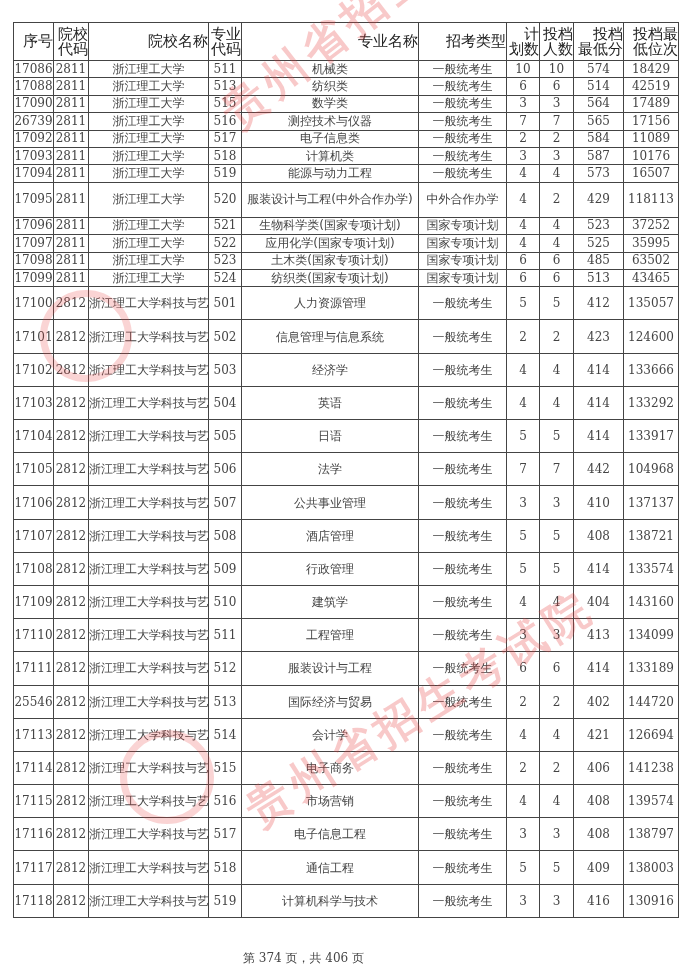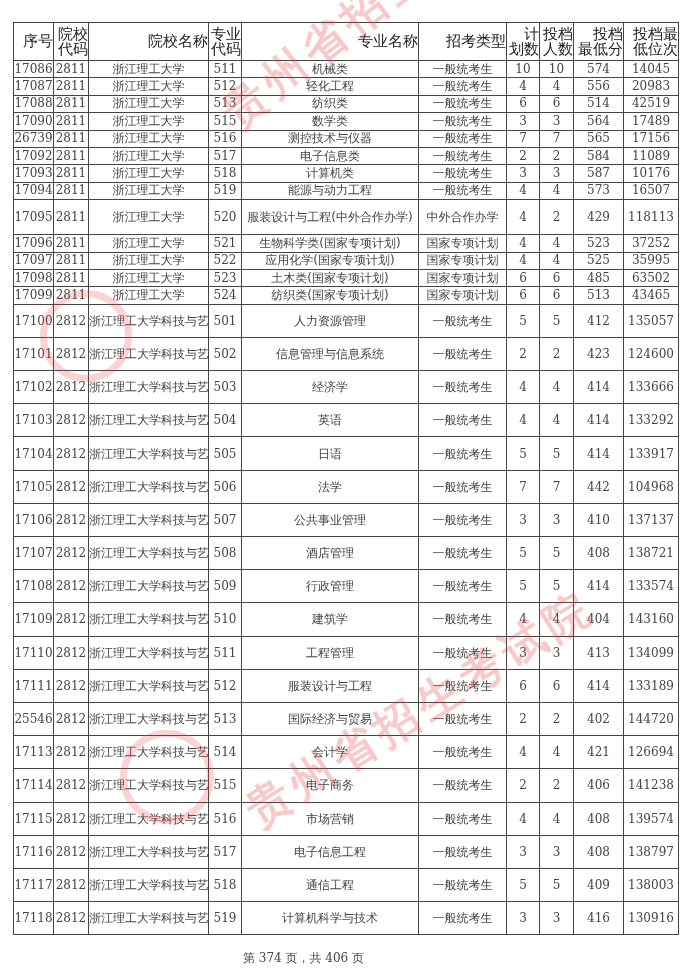--- a/index.html
+++ b/index.html
@@ -92,33 +92,21 @@
         <tr class="short">
           <td>17086</td>
           <td>2811</td>
           <td class="cn">浙江理工大学</td>
           <td>511</td>
           <td class="cn">机械类</td>
           <td class="cn">一般统考生</td>
           <td>10</td>
           <td>10</td>
           <td>574</td>
-          <td>14045</td>
-        </tr>
-        <tr class="short">
-          <td>17087</td>
-          <td>2811</td>
-          <td class="cn">浙江理工大学</td>
-          <td>512</td>
-          <td class="cn">轻化工程</td>
-          <td class="cn">一般统考生</td>
-          <td>4</td>
-          <td>4</td>
-          <td>556</td>
-          <td>20983</td>
+          <td>18429</td>
         </tr>
         <tr class="short">
           <td>17088</td>
           <td>2811</td>
           <td class="cn">浙江理工大学</td>
           <td>513</td>
           <td class="cn">纺织类</td>
           <td class="cn">一般统考生</td>
           <td>6</td>
           <td>6</td>

